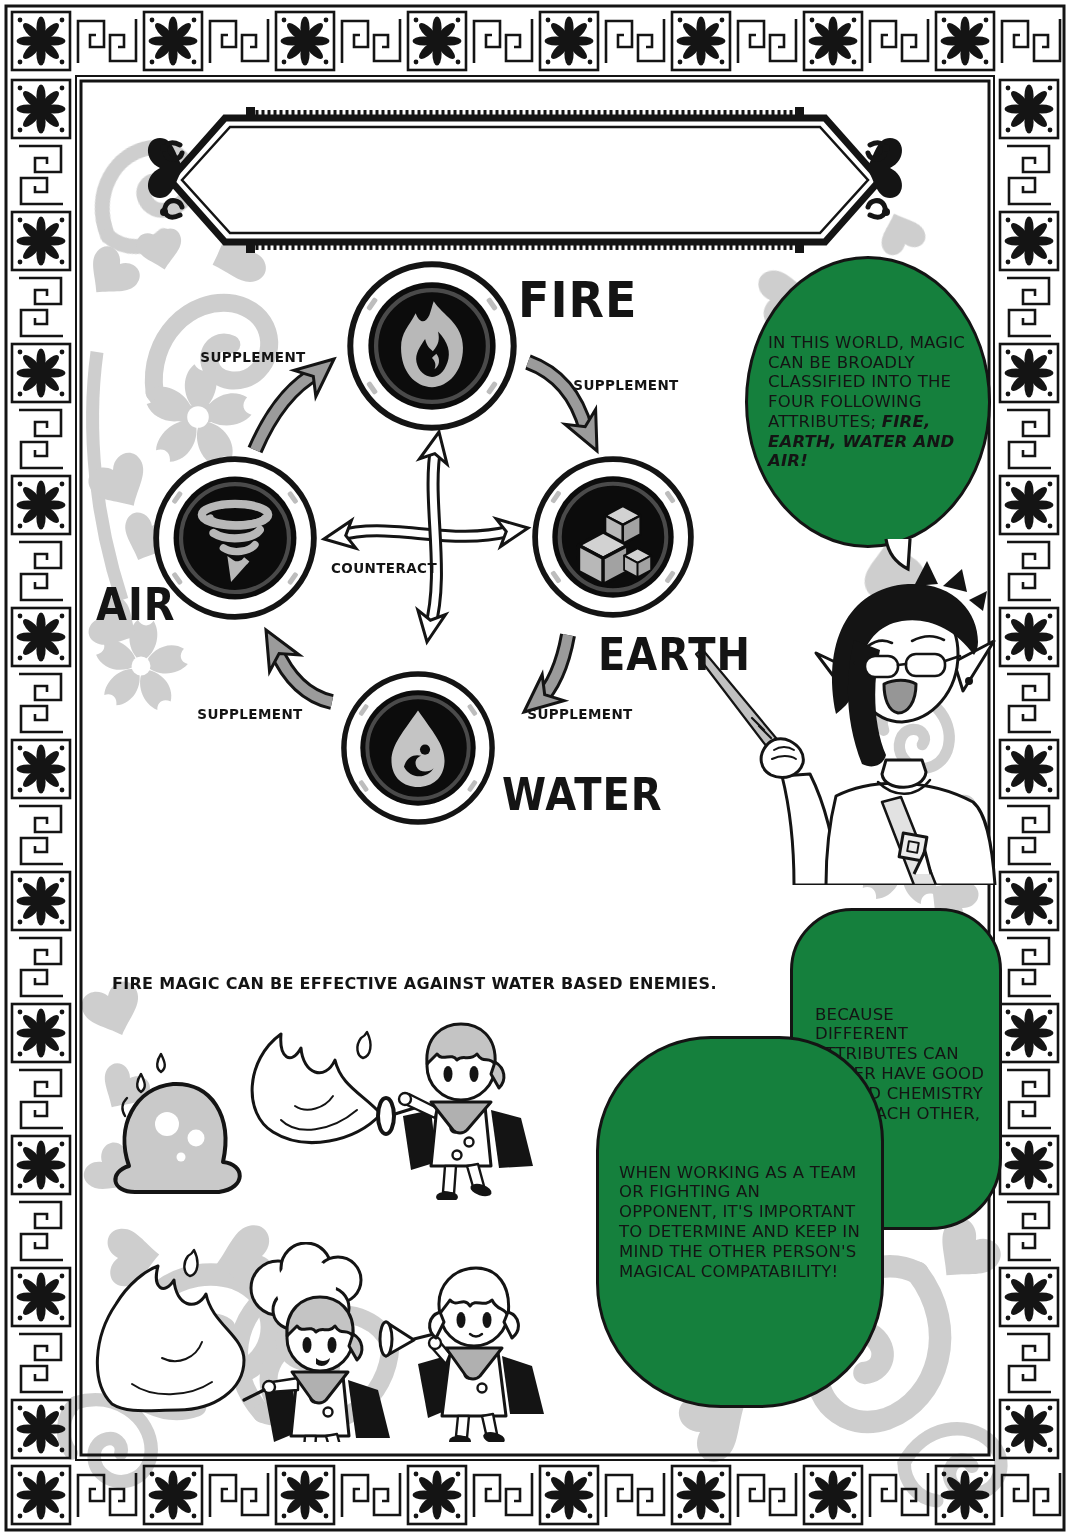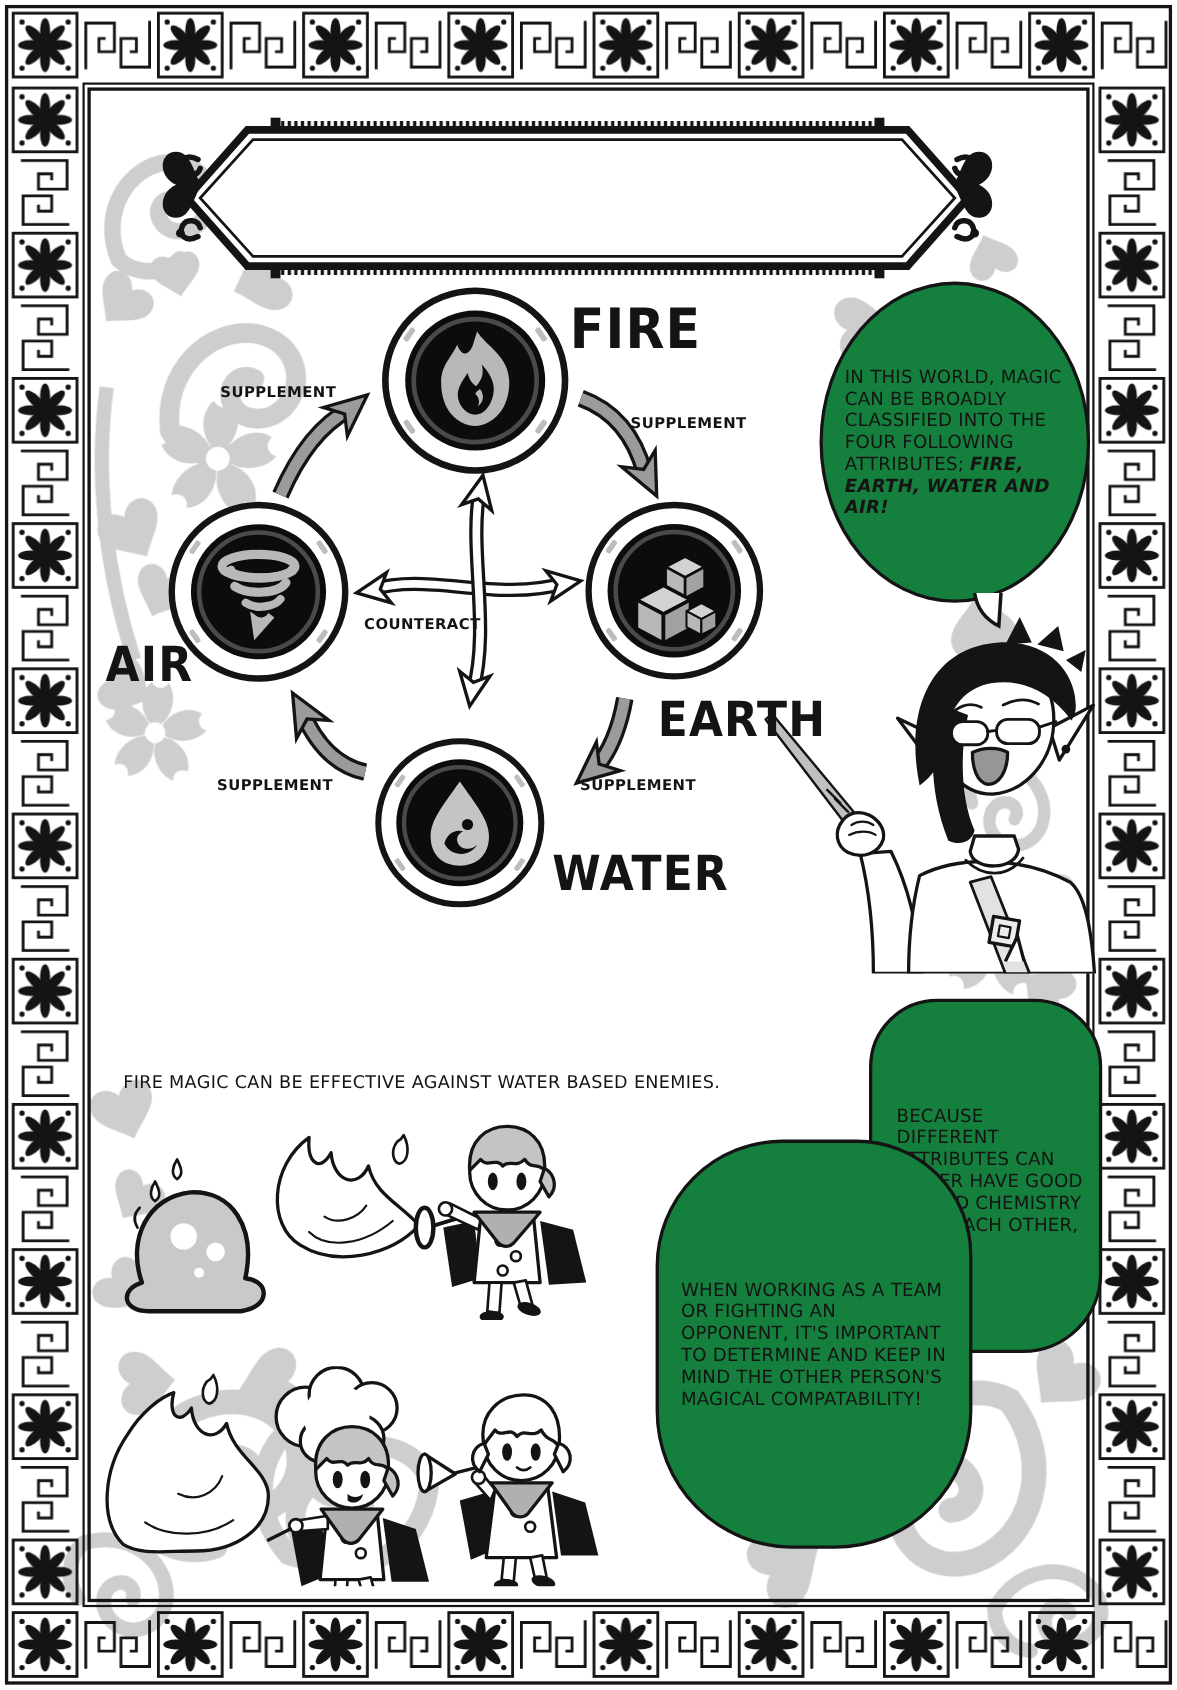--- a/index.html
+++ b/index.html
@@ -26,21 +26,21 @@
   
   .bubble{
     position:absolute; background:#15803d; border:3.5px solid #141414; z-index:10;
     display:flex; align-items:center; justify-content:center; text-align:left;
     box-sizing:border-box;
   }
   .bubble-text{font-size:16.5px; line-height:1.2; letter-spacing:.2px;}
   .emph{font-weight:bold; font-style:italic;}
   
   .caption{
-    position:absolute; font-size:16px; font-weight:normal; letter-spacing:.3px;
+    position:absolute; font-size:16px; font-weight:bold; letter-spacing:.3px;
     text-align:left; z-index:12; white-space:nowrap;
   }
   .z1{z-index:1}.z5{z-index:5}.z9{z-index:9}.z11{z-index:11}.z12{z-index:12}
 </style>
 </head>
 <body>
 
 <div class="page">
 
   <svg class="abs z1" width="1070" height="1536" viewBox="0 0 1070 1536" style="left:0;top:0">

